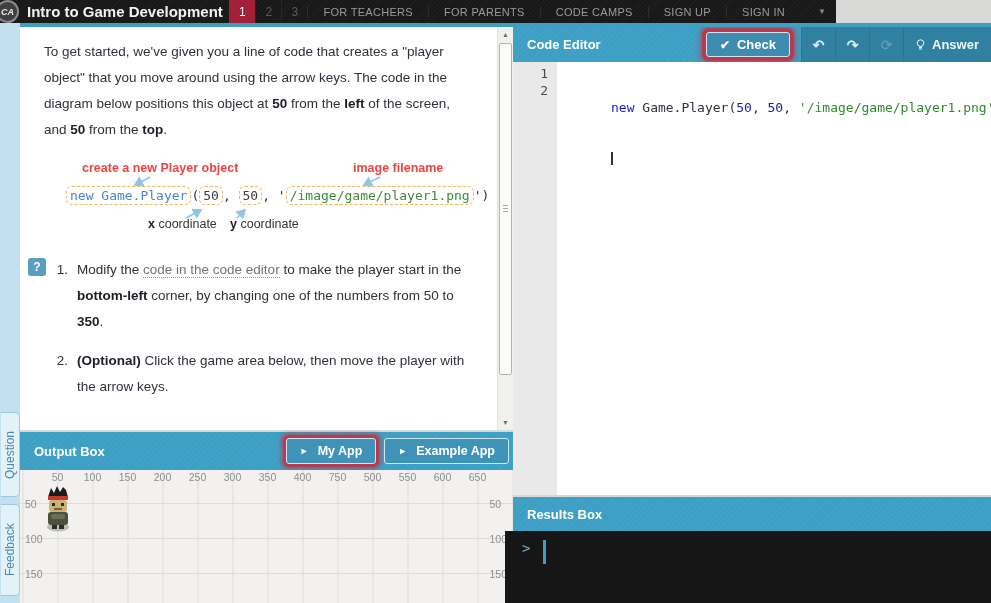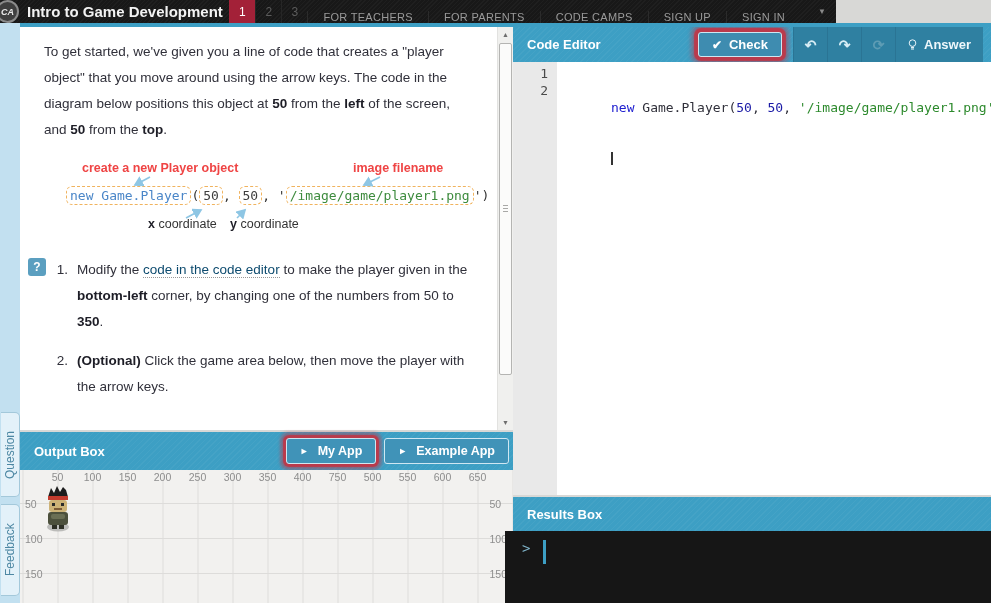--- a/index.html
+++ b/index.html
@@ -76,27 +76,27 @@
   
   .tasks { position:relative; margin-top:16px; }
   .help-badge {
     position:absolute; left:-16px; top:1px; width:18px; height:18px; border-radius:3px;
     background:#5b9fc0; color:#fff; font-weight:bold; font-size:12px;
     display:flex; align-items:center; justify-content:center;
   }
   .task { display:flex; margin-bottom:13px; }
   .task-num { flex:none; width:24px; text-align:right; margin-right:9px; }
   .task-text { flex:1; }
-  .tooltip-link { color:#0c4a6e; border-bottom:1px dotted #979797; cursor:pointer;margin-top:32px; }
+  .tooltip-link { color:#737373; border-bottom:1px dotted #979797; cursor:pointer;margin-top:32px; }
   
   .code-panel {
     position:absolute; left:513px; top:23px; width:478px; height:472px;
     border-top:4px solid #3d9fc4; background:#fff; display:flex; flex-direction:column;
   }
-  .code-head { overflow:hidden; padding-right:8px; }
+  .code-head { overflow:hidden; padding-right:0; }
   .code-head .phead-title { flex:1; }
   .hbtn {
     flex:none; height:35px; display:flex; align-items:center; justify-content:center;
     background:#2f80a1; color:#d8edf5; border-left:1px solid #2a7494; cursor:pointer; font-size:14px;
   }
   .hbtn.icon-btn { width:34px; }
   .hbtn.dim { color:#5e9cb4; }
   .check-btn {
     flex:none; display:flex; align-items:center; gap:7px;
     background:#3e8cb0; border:1px solid #cfe7f2; border-radius:3px;
@@ -158,21 +158,21 @@
 </head>
 <body>
 
 <div class="topbar">
   <div class="logo">CA</div>
   <div class="topbar-title">Intro to Game Development</div>
   <div class="topbar-spacer"></div>
   <div class="step active">1</div>
   <div class="step">2</div>
   <div class="step">3</div>
-  <div style="display:flex;align-items:flex-end;">
+  <div style="display:flex;align-items:center;">
 
   <div class="nav-item">FOR TEACHERS</div>
       <div class="nav-item">FOR PARENTS</div>
       <div class="nav-item">CODE CAMPS</div>
       <div class="nav-item">SIGN UP</div>
       <div class="nav-item">SIGN IN</div>
     </div>
   <div class="topbar-caret">▼</div>
 </div>
 
@@ -201,21 +201,21 @@
           <path d="M336,16 L320,24" stroke="#8ec6e4" stroke-width="1.6" fill="none" marker-end="url(#ah)"></path>
           <path d="M142,57 L157,49" stroke="#8ec6e4" stroke-width="1.6" fill="none" marker-end="url(#ah)"></path>
           <path d="M193,57 L201,49" stroke="#8ec6e4" stroke-width="1.6" fill="none" marker-end="url(#ah)"></path>
         </svg>
       </div>
 
       <div class="tasks">
         <div class="help-badge">?</div>
         <div class="task">
           <div class="task-num">1.</div>
-          <div class="task-text"><span>Modify the </span><span class="tooltip-link">code in the code editor</span><span> to make the player given in the </span><b>bottom-left</b><span> corner, by changing one of the numbers from 50 to </span><b>350</b><span>.</span></div>
+          <div class="task-text"><span>Modify the </span><span class="tooltip-link">code in the code editor</span><span> to make the player start in the </span><b>bottom-left</b><span> corner, by changing one of the numbers from 50 to </span><b>350</b><span>.</span></div>
         </div>
         <div class="task">
           <div class="task-num">2.</div>
           <div class="task-text"><b>(Optional)</b><span> Click the game area below, then move the player with the arrow keys.</span></div>
         </div>
 
       </div>
     </div>
   </div>
 

